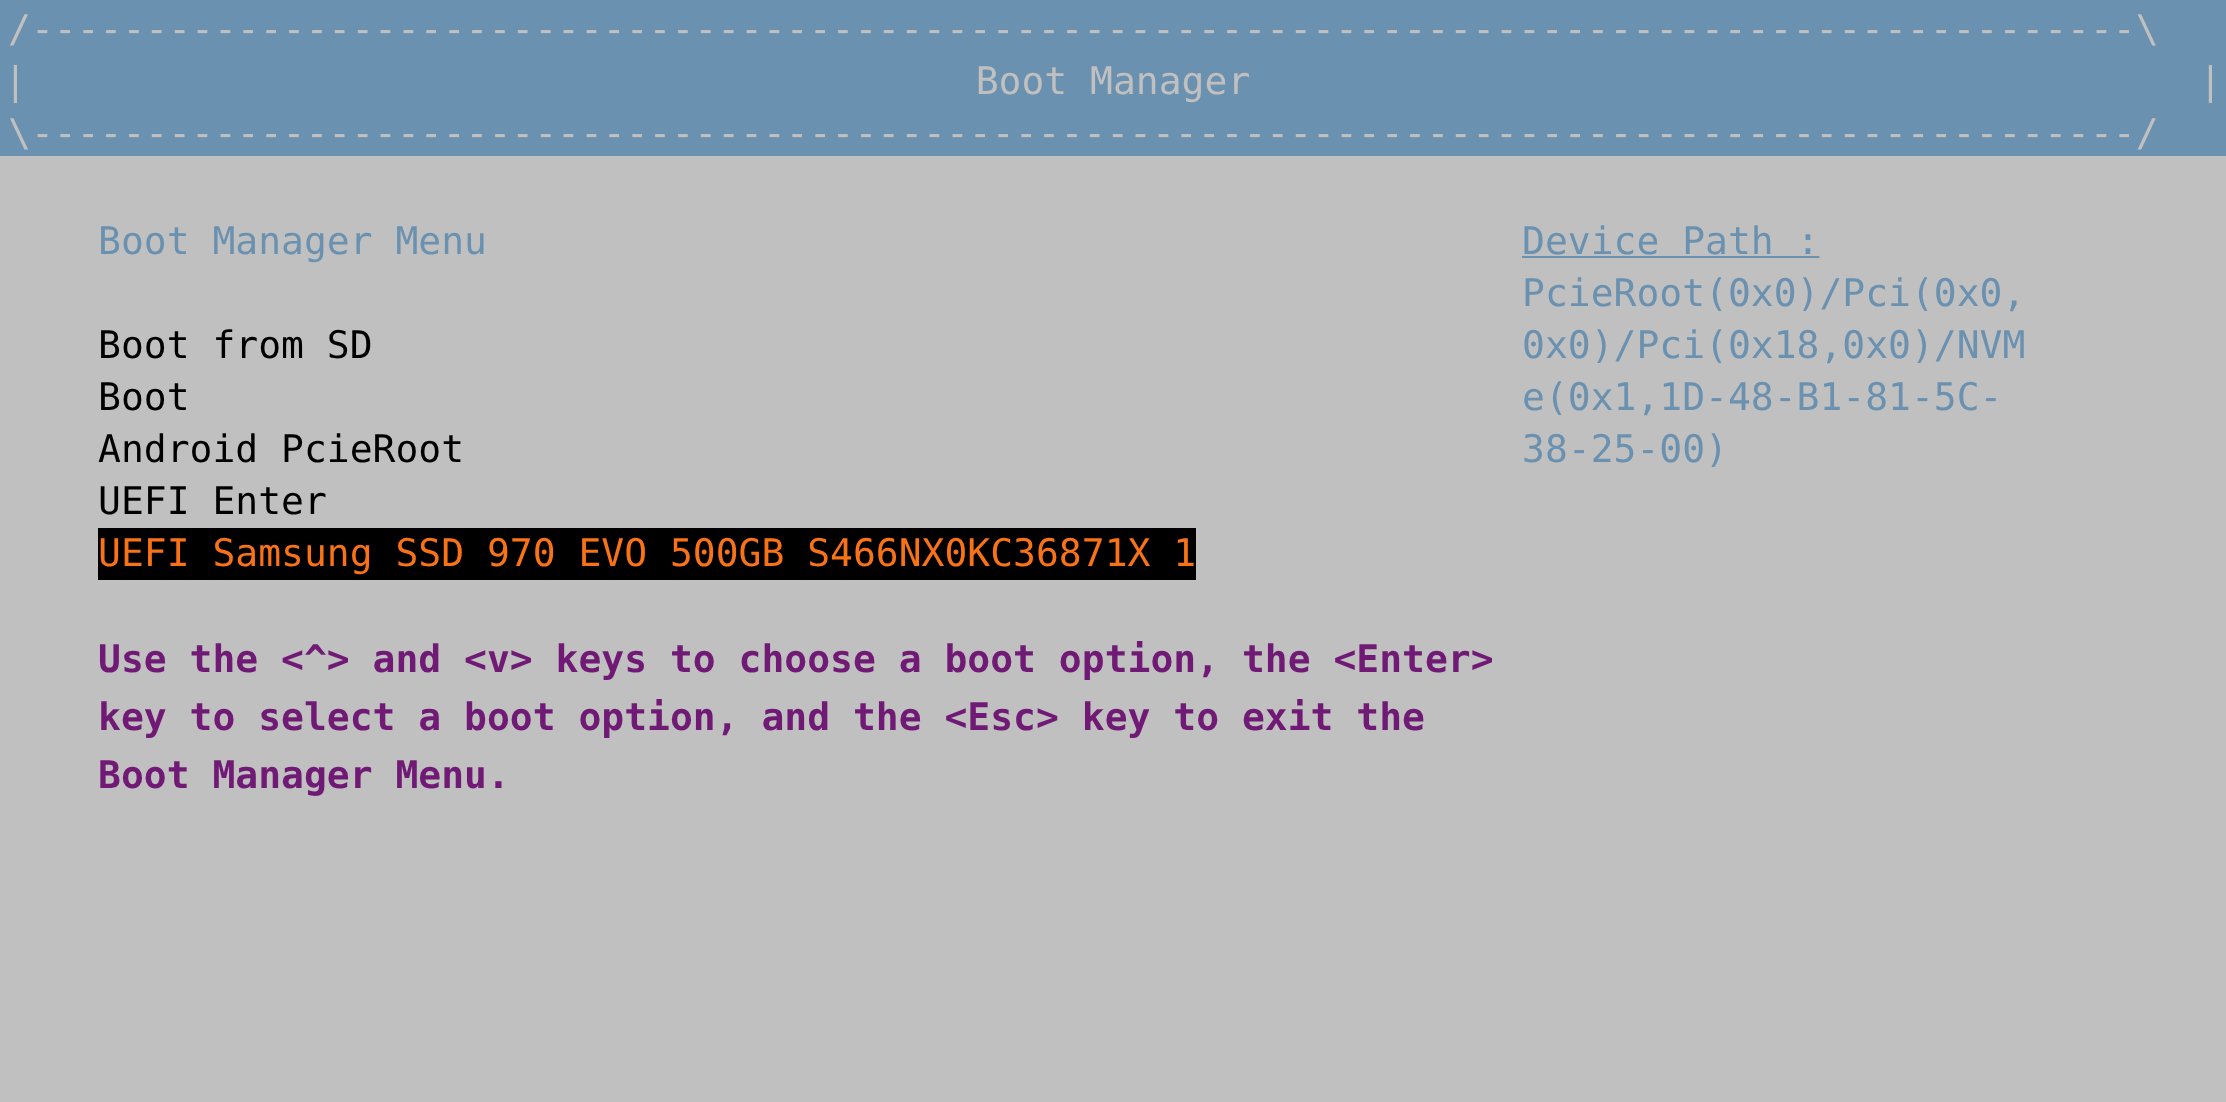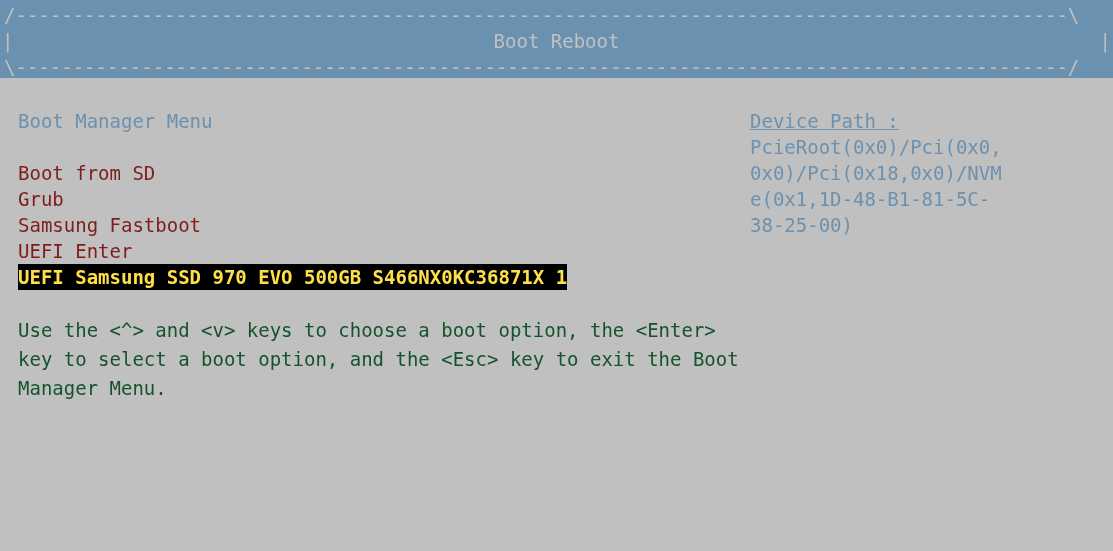--- a/index.html
+++ b/index.html
@@ -51,82 +51,83 @@
       white-space: nowrap;
       overflow: hidden;
       padding: 0 4px;
       line-height: 26px;
     }
     .main-area {
       display: flex;
       padding: 30px 0 0 0;
     }
     .left-column {
-      padding-left: 18px;
+      padding-left: 38px;
       width: 750px;
+      margin-left: 11px;
     }
     .right-column {
       padding-right: 38px;
       color: #6b91b0;
       line-height: 26px;
       word-wrap: break-word;
       width: 300px;
     }
     .menu-title {
       color: #6b91b0;
       margin-bottom: 26px;
       line-height: 26px;
     }
     .boot-list {
       margin-bottom: 26px;
     }
     .boot-item {
-      color: #7f1d1d;
+      color: #000000;
       line-height: 26px;
       cursor: pointer;
       white-space: nowrap;
     }
     .boot-item.selected {
       background: #000000;
-      color: #fde047;
+      color: #f97316;
       display: inline-block;
-      font-weight: bold;
     }
     .instructions {
-      color: #14532d;
+      color: #701a75;
       line-height: 29px;
+      font-weight: bold;
     }
     .device-info-label {
       display: inline;
       text-decoration: underline;
     }
     .device-info-path {
       display: inline;
     }
   </style>
 </head>
 <body>
 
 <div class="header-bar">
   <div class="header-top-line">/--------------------------------------------------------------------------------------------\</div>
   <div class="header-title-row">
     <span class="header-pipe">|</span>
-    <span class="header-title">Boot Reboot</span>
+    <span class="header-title">Boot Manager</span>
     <span class="header-pipe">|</span>
   </div>
   <div class="header-bottom-line">\--------------------------------------------------------------------------------------------/</div>
 </div>
 
 <div class="main-area">
   <div class="left-column">
     <div class="menu-title">Boot Manager Menu</div>
     <div class="boot-list">
       <div class="boot-item">Boot from SD</div>
-      <div class="boot-item">Grub</div>
-      <div class="boot-item">Samsung Fastboot</div>
+      <div class="boot-item">Boot</div>
+      <div class="boot-item">Android PcieRoot</div>
       <div class="boot-item">UEFI Enter</div>
       <div class="boot-item selected">UEFI Samsung SSD 970 EVO 500GB S466NX0KC36871X 1</div>
     </div>
     <div class="instructions">Use the &lt;^&gt; and &lt;v&gt; keys to choose a boot option, the &lt;Enter&gt; key to select a boot option, and the &lt;Esc&gt; key to exit the Boot Manager Menu.</div>
   </div>
   <div class="right-column">
     <span class="device-info-label">Device Path :</span>
     <span class="device-info-path">PcieRoot(0x0)/Pci(0x0,0x0)/Pci(0x18,0x0)/NVMe(0x1,1D-48-B1-81-5C-38-25-00)</span>
   </div>
 </div>

